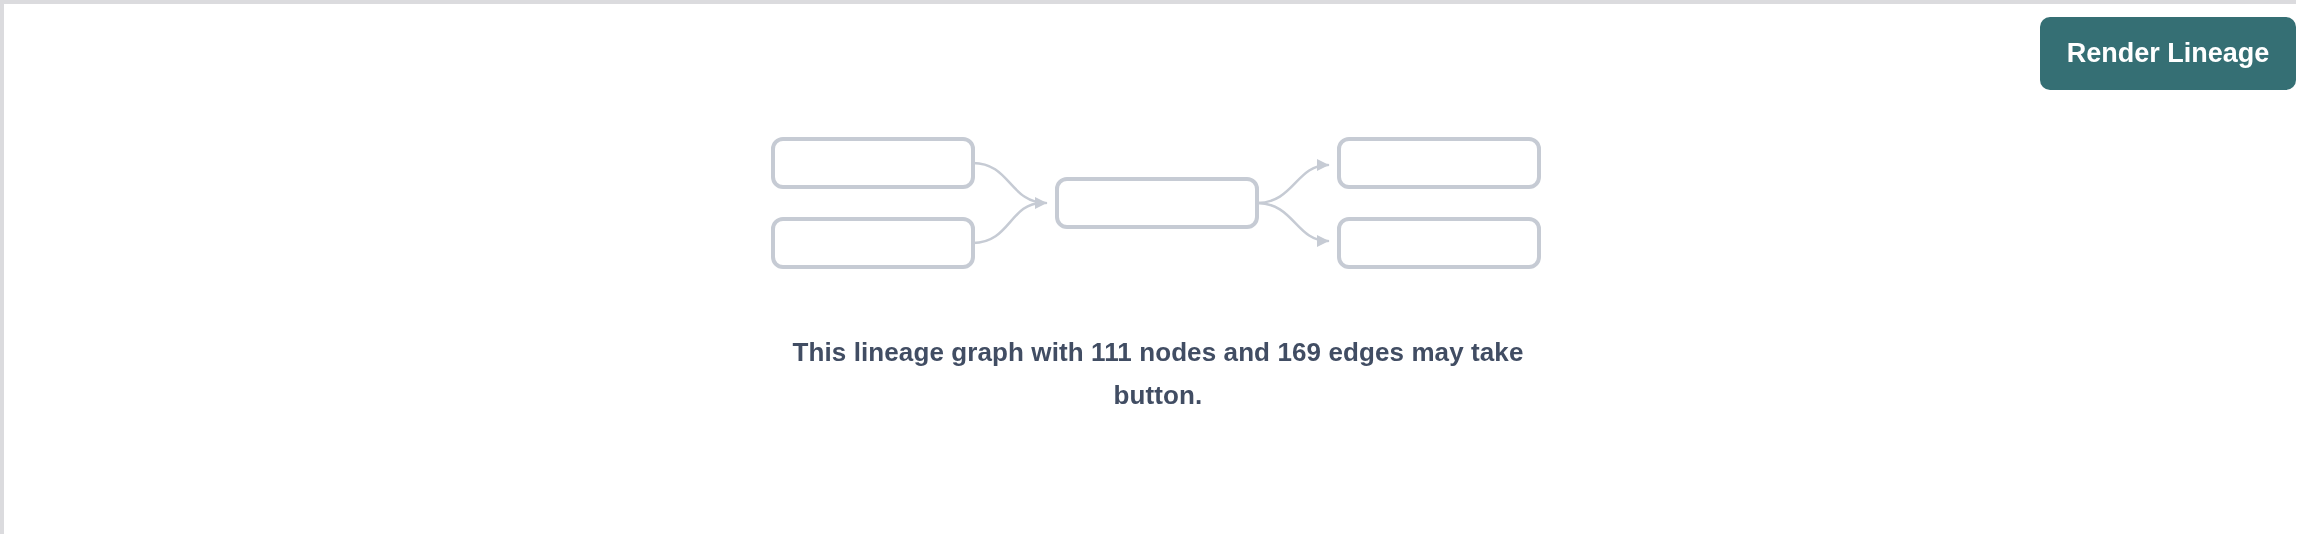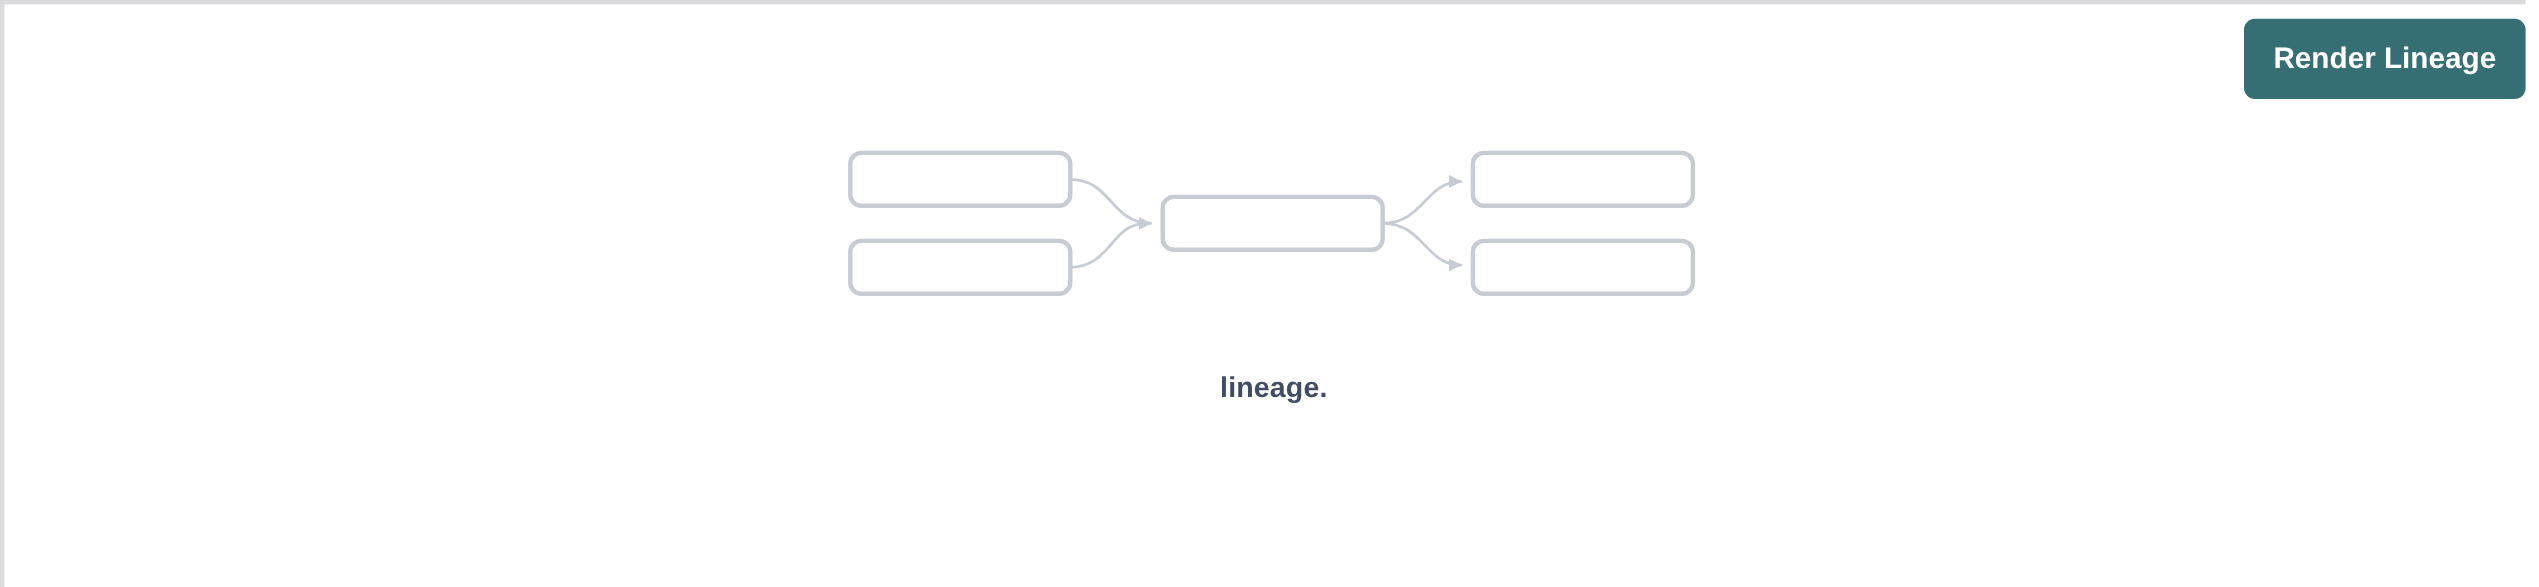--- a/index.html
+++ b/index.html
@@ -104,16 +104,17 @@
     <path class="edge" d="M 499 76 C 536 76, 538 114, 570 114" marker-end="url(#ah)"></path>
 
     <rect class="node" x="15" y="12" width="200" height="48" rx="10"></rect>
     <rect class="node" x="15" y="92" width="200" height="48" rx="10"></rect>
     <rect class="node" x="299" y="52" width="200" height="48" rx="10"></rect>
     <rect class="node" x="581" y="12" width="200" height="48" rx="10"></rect>
     <rect class="node" x="581" y="92" width="200" height="48" rx="10"></rect>
   </svg>
 
   <div class="message">
-    <div>lineage.</div>
+    <div>This lineage graph with 111 nodes and 169 edges may take</div>
+    <div>button.</div>
   </div>
 
 </div>
 
 </body></html>

